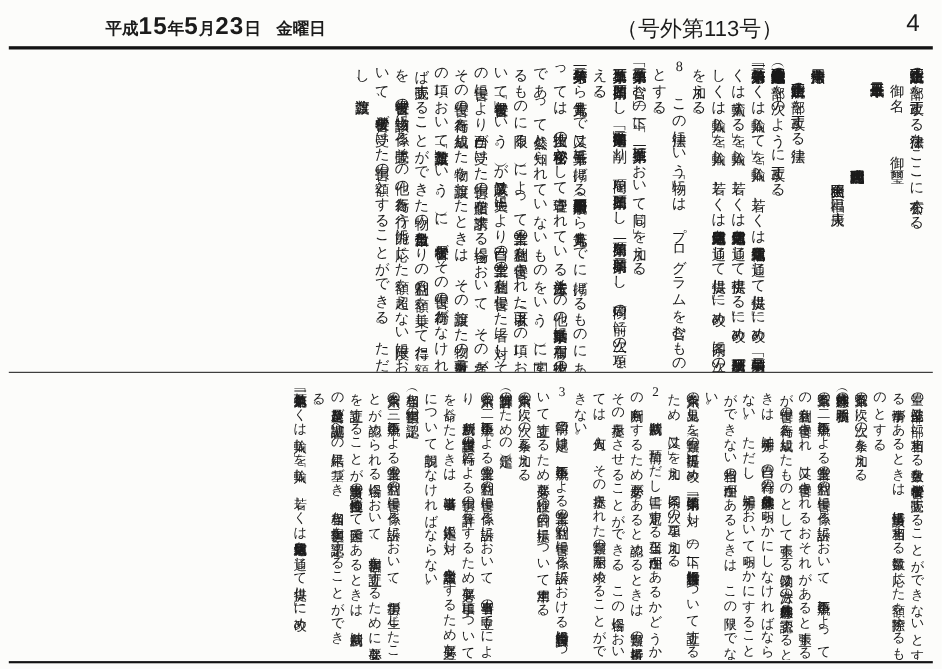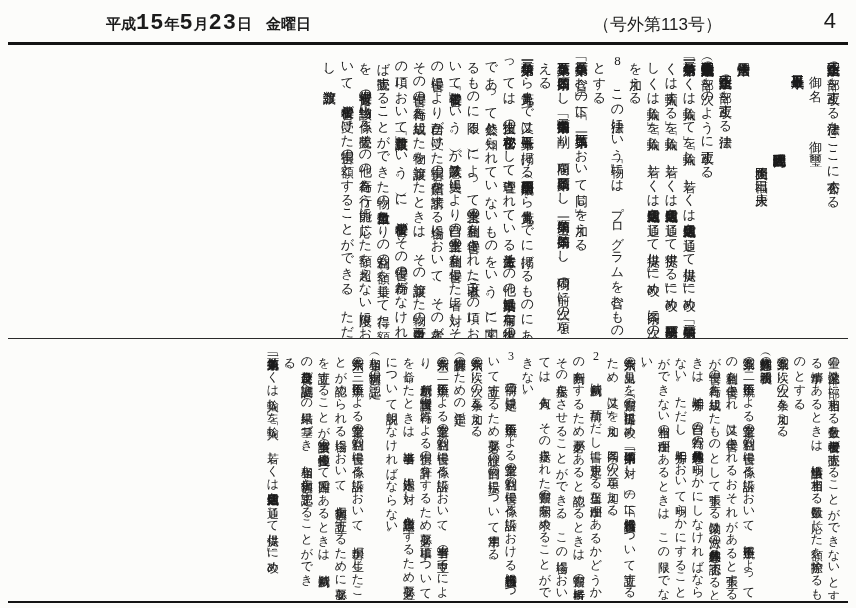--- a/index.html
+++ b/index.html
@@ -7,28 +7,28 @@
     position:relative;
     width:856px;height:608px;
     background:#fcfcfa;
     color:#1b1b1b;
     font-family:"Liberation Serif","DejaVu Serif",serif;
     overflow:hidden;
   }
   
   .hdr{position:absolute;top:0;left:0;right:0;height:44px;}
   .h-date{position:absolute;left:96px;top:11px;
-    font-family:Liberation Mono, monospace;
-    font-weight:600;white-space:nowrap;margin-left:10px;}
+    font-family:Liberation Sans, sans-serif;
+    font-weight:600;white-space:nowrap;}
   .h-date .sm{font-size:15px;}
   .h-date .lg{font-size:22px;letter-spacing:1px;}
   .h-date .wd{font-size:15px;margin-left:14px;}
   .h-title{position:absolute;left:50%;transform:translateX(-50%);top:5px;
     font-size:26px;font-weight:bold;white-space:nowrap;}
-  .h-issue{position:absolute;right:134px;top:13px;font-size:17px;
+  .h-issue{position:absolute;right:144px;top:13px;font-size:20px;
     font-family:"Liberation Sans","DejaVu Sans",sans-serif;font-weight:500;}
   .h-page{position:absolute;right:20px;top:8px;font-size:22px;
     font-family:"Liberation Sans","DejaVu Sans",sans-serif;font-weight:500;}
   
   .rule-thick{position:absolute;top:42px;left:8px;right:8px;height:3px;background:#141414;}
   .rule-mid{position:absolute;top:338px;left:8px;right:8px;height:1px;background:#2a2a2a;}
   .rule-bot{position:absolute;top:601px;left:8px;right:8px;height:2px;background:#141414;}
   
   .vtext{
     position:absolute;left:14px;width:828px;

